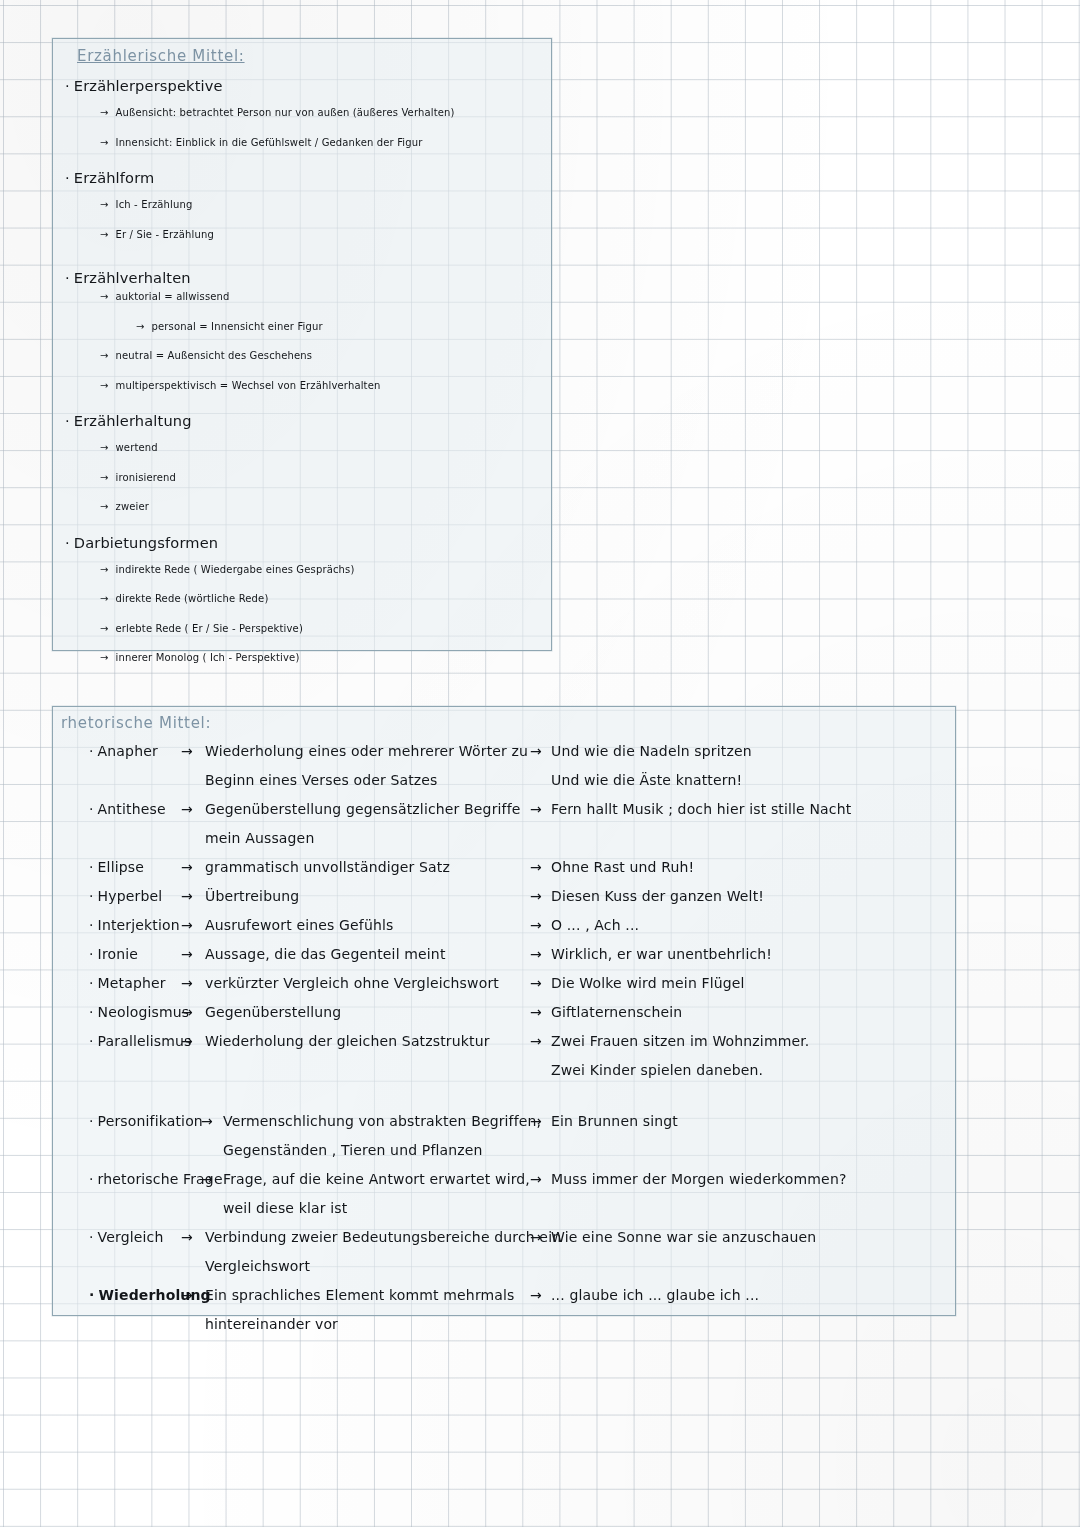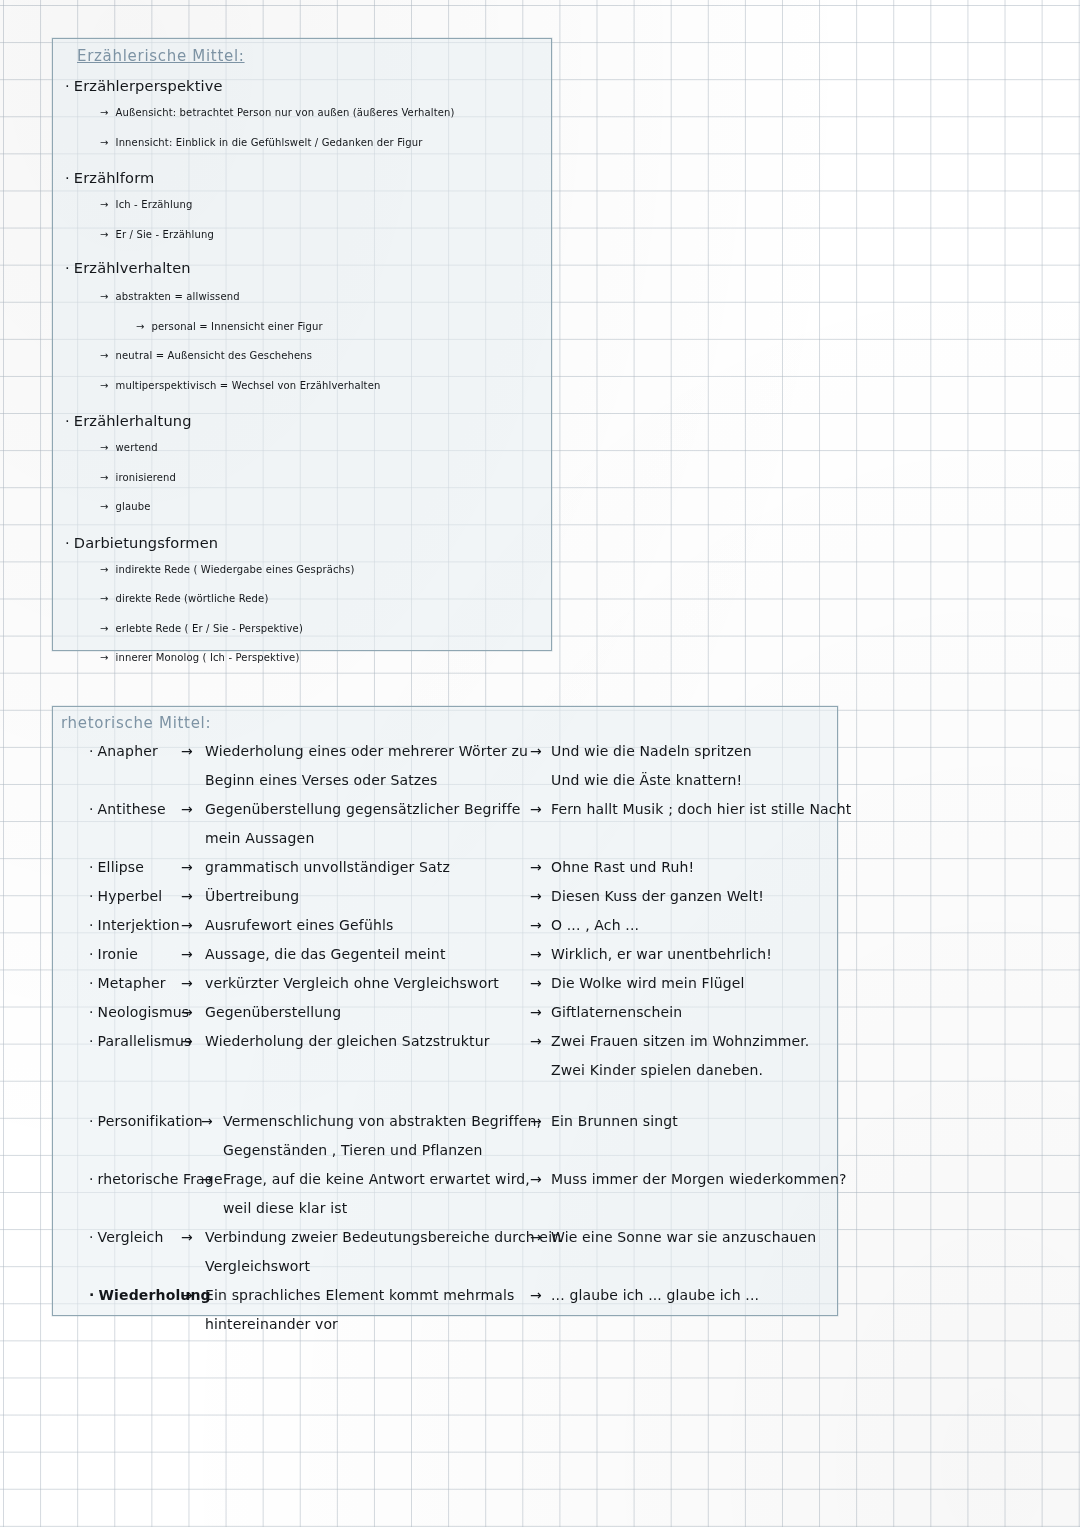--- a/index.html
+++ b/index.html
@@ -29,21 +29,21 @@
   }
 
   .note-box{
     position:absolute;
     background:rgba(232,238,243,.55);
     border:1.6px solid #8fa6b2;
     box-shadow:0 0 0 .5px rgba(143,166,178,.35);
     box-sizing:border-box;
   }
   #box-narrative{ left:52px; top:38px; width:500px; height:613px; }
-  #box-rhetoric { left:52px; top:706px; width:786px; height:610px; }
+  #box-rhetoric { left:52px; top:706px; width:904px; height:610px; }
 
   .sect-title{
     position:absolute;
     font-family:"DejaVu Sans", sans-serif;
     font-size:15px;
     letter-spacing:.7px;
     color:#7d93a4;
     white-space:nowrap;
   }
   #box-narrative .sect-title{ left:24px; top:8px;text-decoration:underline; }
@@ -86,29 +86,29 @@
 
 <div class="note-box" id="box-narrative">
   <div class="sect-title">Erzählerische Mittel:</div>
   <div id="narrative-list">
       <div class="hw lvl1" style="top: 38px;"><span class="bullet">·</span><span>Erzählerperspektive</span></div>
       <div class="hw lvl2" style="top: 68px;"><span class="arrow">→</span><span>Außensicht: betrachtet Person nur von außen (äußeres Verhalten)</span></div>
       <div class="hw lvl2" style="top: 97.5px;"><span class="arrow">→</span><span>Innensicht: Einblick in die Gefühlswelt / Gedanken der Figur</span></div>
       <div class="hw lvl1" style="top: 130px;"><span class="bullet">·</span><span>Erzählform</span></div>
       <div class="hw lvl2" style="top: 160px;"><span class="arrow">→</span><span>Ich - Erzählung</span></div>
       <div class="hw lvl2" style="top: 189.5px;"><span class="arrow">→</span><span>Er / Sie - Erzählung</span></div>
-      <div class="hw lvl1" style="top: 220px; text-align: right;"><span class="bullet">·</span><span>Erzählverhalten</span></div>
-      <div class="hw lvl2" style="top: 252px;"><span class="arrow">→</span><span>abstrakten = allwissend</span></div>
+      <div class="hw lvl1" style="top: 230px; text-align: right;"><span class="bullet">·</span><span>Erzählverhalten</span></div>
+      <div class="hw lvl2" style="top: 252px;"><span class="arrow">→</span><span>auktorial = allwissend</span></div>
       <div class="hw lvl2" style="top: 281.5px; margin-left: 36px;"><span class="arrow">→</span><span>personal = Innensicht einer Figur</span></div>
       <div class="hw lvl2" style="top: 311px;"><span class="arrow">→</span><span>neutral = Außensicht des Geschehens</span></div>
       <div class="hw lvl2" style="top: 340.5px;"><span class="arrow">→</span><span>multiperspektivisch = Wechsel von Erzählverhalten</span></div>
       <div class="hw lvl1" style="top: 373px;"><span class="bullet">·</span><span>Erzählerhaltung</span></div>
       <div class="hw lvl2" style="top: 403px;"><span class="arrow">→</span><span>wertend</span></div>
       <div class="hw lvl2" style="top: 432.5px;"><span class="arrow">→</span><span>ironisierend</span></div>
-      <div class="hw lvl2" style="top: 462px;"><span class="arrow">→</span><span>glaube</span></div>
+      <div class="hw lvl2" style="top: 462px;"><span class="arrow">→</span><span>zweier</span></div>
       <div class="hw lvl1" style="top: 494.5px;"><span class="bullet">·</span><span>Darbietungsformen</span></div>
       <div class="hw lvl2" style="top: 524.5px;"><span class="arrow">→</span><span>indirekte Rede  ( Wiedergabe eines Gesprächs)</span></div>
       <div class="hw lvl2" style="top: 554px;"><span class="arrow">→</span><span>direkte Rede  (wörtliche Rede)</span></div>
       <div class="hw lvl2" style="top: 583.5px;"><span class="arrow">→</span><span>erlebte Rede  ( Er / Sie - Perspektive)</span></div>
       <div class="hw lvl2" style="top: 613px;"><span class="arrow">→</span><span>innerer Monolog  ( Ich - Perspektive)</span></div>
     </div>
 </div>
 
 <div class="note-box" id="box-rhetoric">
   <div class="sect-title">rhetorische Mittel:</div>

